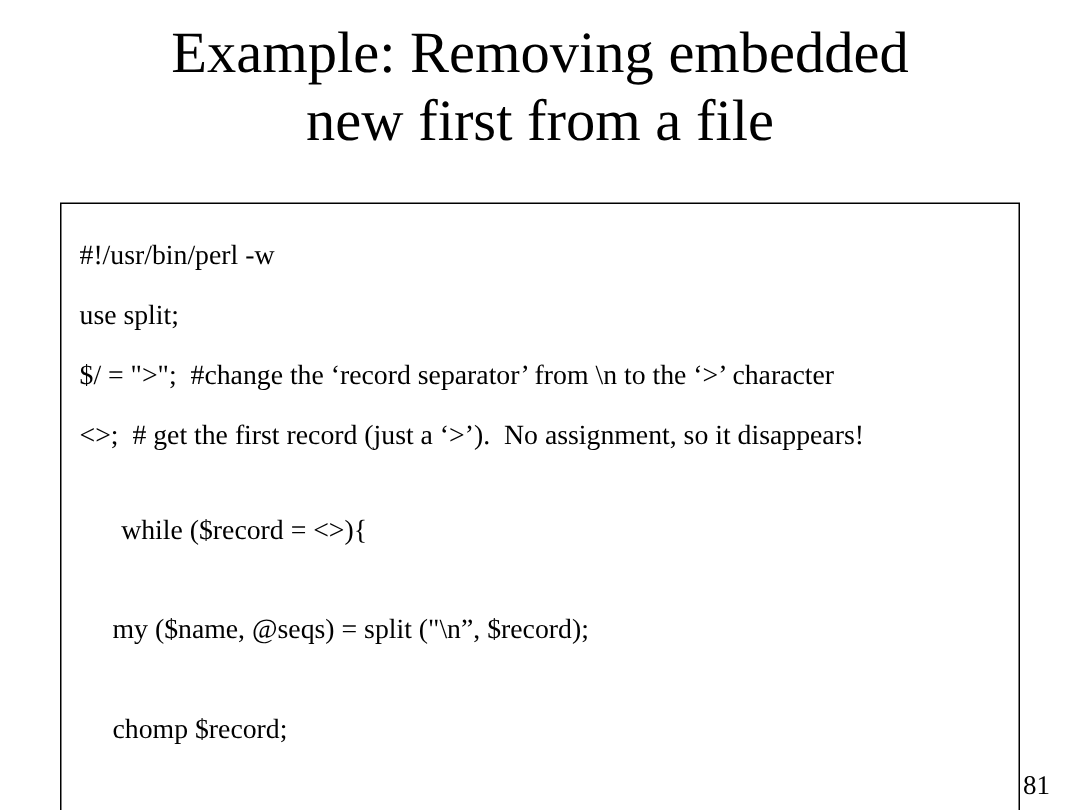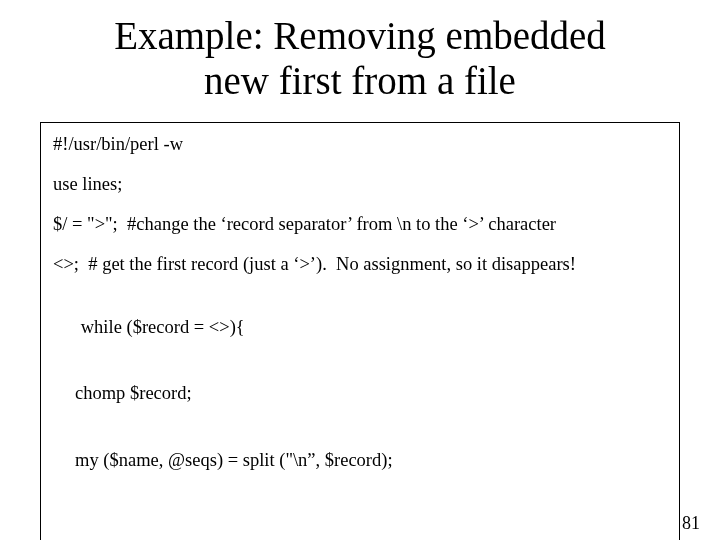--- a/index.html
+++ b/index.html
@@ -17,34 +17,34 @@
     width: 720px;
     height: 540px;
     position: relative;
     box-sizing: border-box;
     padding: 10px 40px 0 40px;
   }
   .title {
     text-align: center;
     font-size: 39px;
     line-height: 1.15;
-    margin: 4px 0 18px 0;
+    margin: 4px 0 31px 0;
     font-weight: normal;
   }
   .codebox {
     border: 1.5px solid #000;
     box-sizing: border-box;
     width: 640px;
     margin: 0 auto;
     padding: 10px 12px 10px 12px;
     font-size: 18.5px;
     line-height: 1.2;
   }
   .codebox p {
-    margin: 0 0 18px 0;
+    margin: 14px 0 18px 0;
     white-space: pre-wrap;
   }
   .codebox p.tight { margin-bottom: 0; }
   .codebox .indent { padding-left: 22px; display: block; }
   .pagenum {
     position: absolute;
     bottom: 6px;
     right: 20px;
     font-size: 18px;
     font-family: Liberation Serif, serif;
@@ -55,26 +55,26 @@
 
 <div class="slide">
 
   <h1 class="title">
     <span>Example:  Removing embedded</span><br>
     <span>new first from a file</span>
   </h1>
 
   <div class="codebox">
     <p>#!/usr/bin/perl -w</p>
-    <p>use lines;</p>
+    <p>use split;</p>
     <p>$/ = "&gt;";  #change the ‘record separator’ from \n to the ‘&gt;’ character</p>
     <p>&lt;&gt;;  # get the first record (just a ‘&gt;’).  No assignment, so it disappears!</p>
     <p class="tight">
       <span>while ($record = &lt;&gt;){</span><br>
+      <span class="indent">my ($name, @seqs) = split ("\n”, $record);</span>
       <span class="indent">chomp $record;</span>
-      <span class="indent">my ($name, @seqs) = split ("\n”, $record);</span>
       
       
     </p>
   </div>
 
   <div class="pagenum">81</div>
 </div>
 
 </body></html>

